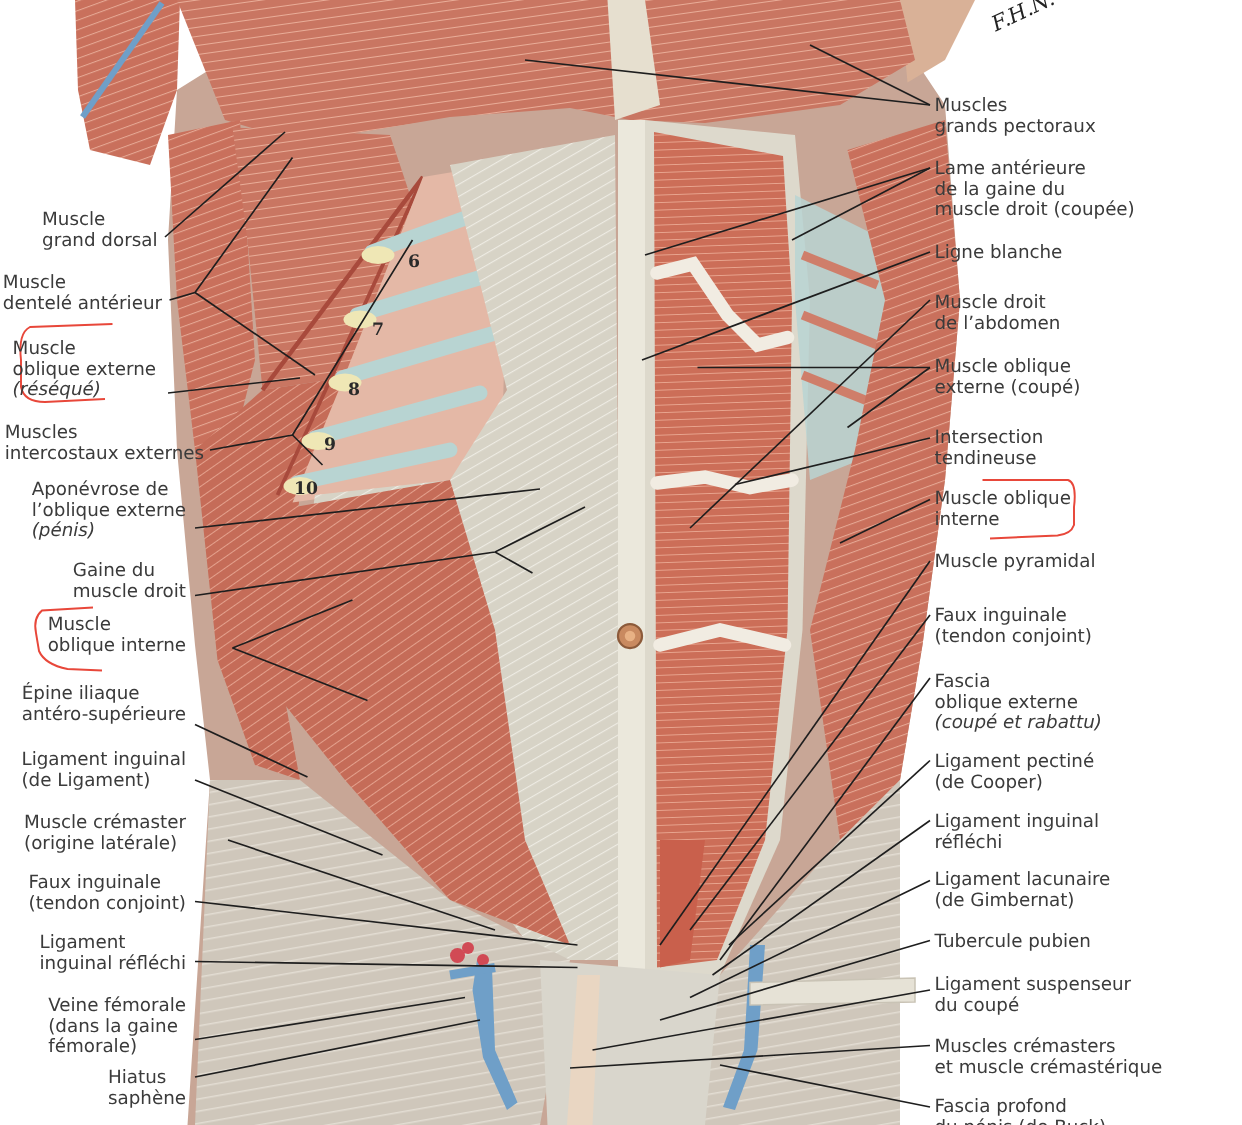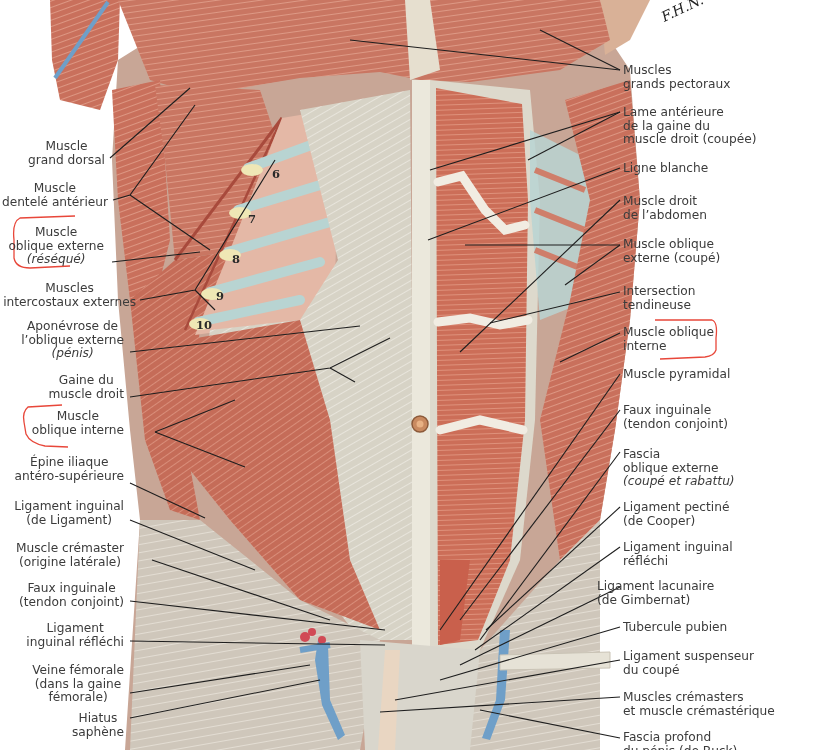--- a/index.html
+++ b/index.html
@@ -7,21 +7,21 @@
     width: 828px; height: 750px; overflow: hidden; position: relative;
     background: #ffffff;
     font-family: "DejaVu Sans", "Liberation Sans", sans-serif;
     color: #3a3a3a;
   }
   #art { position: absolute; left: 0; top: 0; width: 828px; height: 750px; }
   .lbl {
     position: absolute; font-size: 12.2px; line-height: 13.5px;
     color: #3b3b3b; white-space: nowrap;
   }
-  .lbl.l { text-align: center; }
+  .lbl.l { text-align: left; }
   .lbl.r { text-align: left; }
   .lbl span { display: block; }
   .lbl i { }
   .rib-num {
     position: absolute; font-family: "DejaVu Serif", "Liberation Serif", serif;
     font-weight: bold; font-size: 11.5px; color: #2a2a2a;
   }
   .signature {
     position: absolute; left: 660px; top: 0px;
     font-family: "DejaVu Serif", serif; font-style: italic; font-size: 14px; color: #222;
@@ -292,21 +292,21 @@
     <span><i>(coupé et rabattu)</i></span>
 </div>
 <div class="lbl r" style="left:623px;top:501px">
   <span>Ligament pectiné</span>
     <span>(de Cooper)</span>
 </div>
 <div class="lbl r" style="left:623px;top:541px">
   <span>Ligament inguinal</span>
     <span>réfléchi</span>
 </div>
-<div class="lbl r" style="left:597px;top:580px">
+<div class="lbl r" style="left:623px;top:580px">
   <span>Ligament lacunaire</span>
     <span>(de Gimbernat)</span>
 </div>
 <div class="lbl r" style="left:623px;top:621px">
   <span>Tubercule pubien</span>
 </div>
 <div class="lbl r" style="left:623px;top:650px">
   <span>Ligament suspenseur</span>
     <span>du coupé</span>
 </div>

